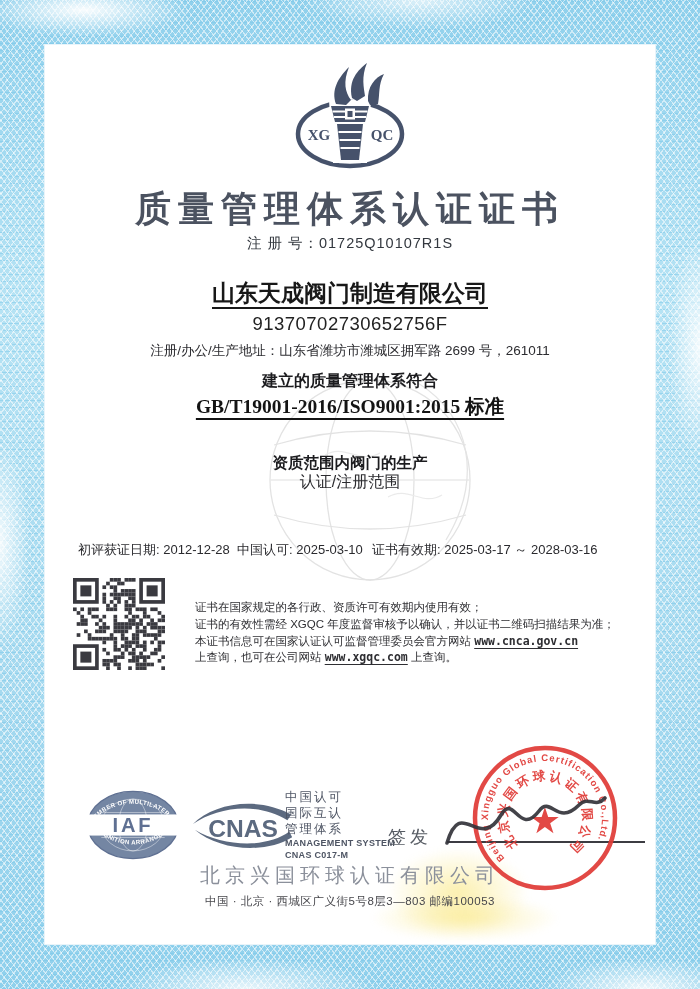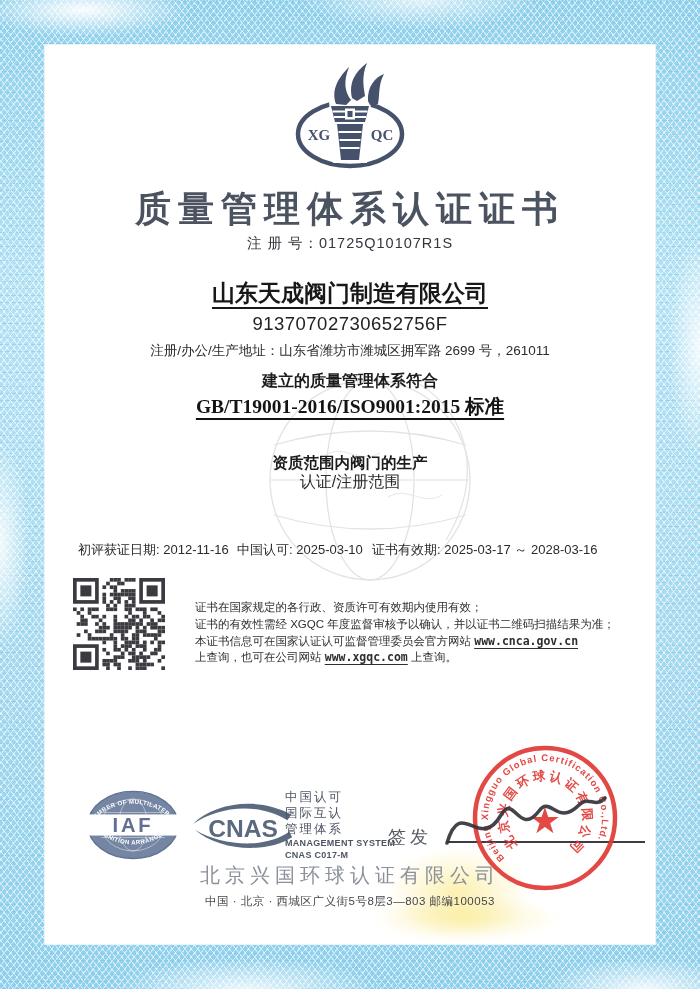--- a/index.html
+++ b/index.html
@@ -131,21 +131,21 @@
     <span>注册/办公/生产地址：</span><span>山东省潍坊市潍城区拥军路 2699 号，261011</span>
   </div>
 
   <div class="abs ctr intro">建立的质量管理体系符合</div>
   <div class="abs ctr standard">GB/T19001-2016/ISO9001:2015 标准</div>
   <div class="abs ctr scope-lbl">认证/注册范围</div>
   <div class="abs ctr scope">资质范围内阀门的生产</div>
 
   <div class="abs date-item d1">
     <span>初评获证日期:</span>
-    <span>2012-11-16</span>
+    <span>2012-12-28</span>
   </div>
   <div class="abs date-item d2">
     <span>中国认可:</span>
     <span>2025-03-10</span>
   </div>
   <div class="abs date-item d3">
     <span>证书有效期:</span>
     <span>2025-03-17 ～ 2028-03-16</span>
   </div>
 

